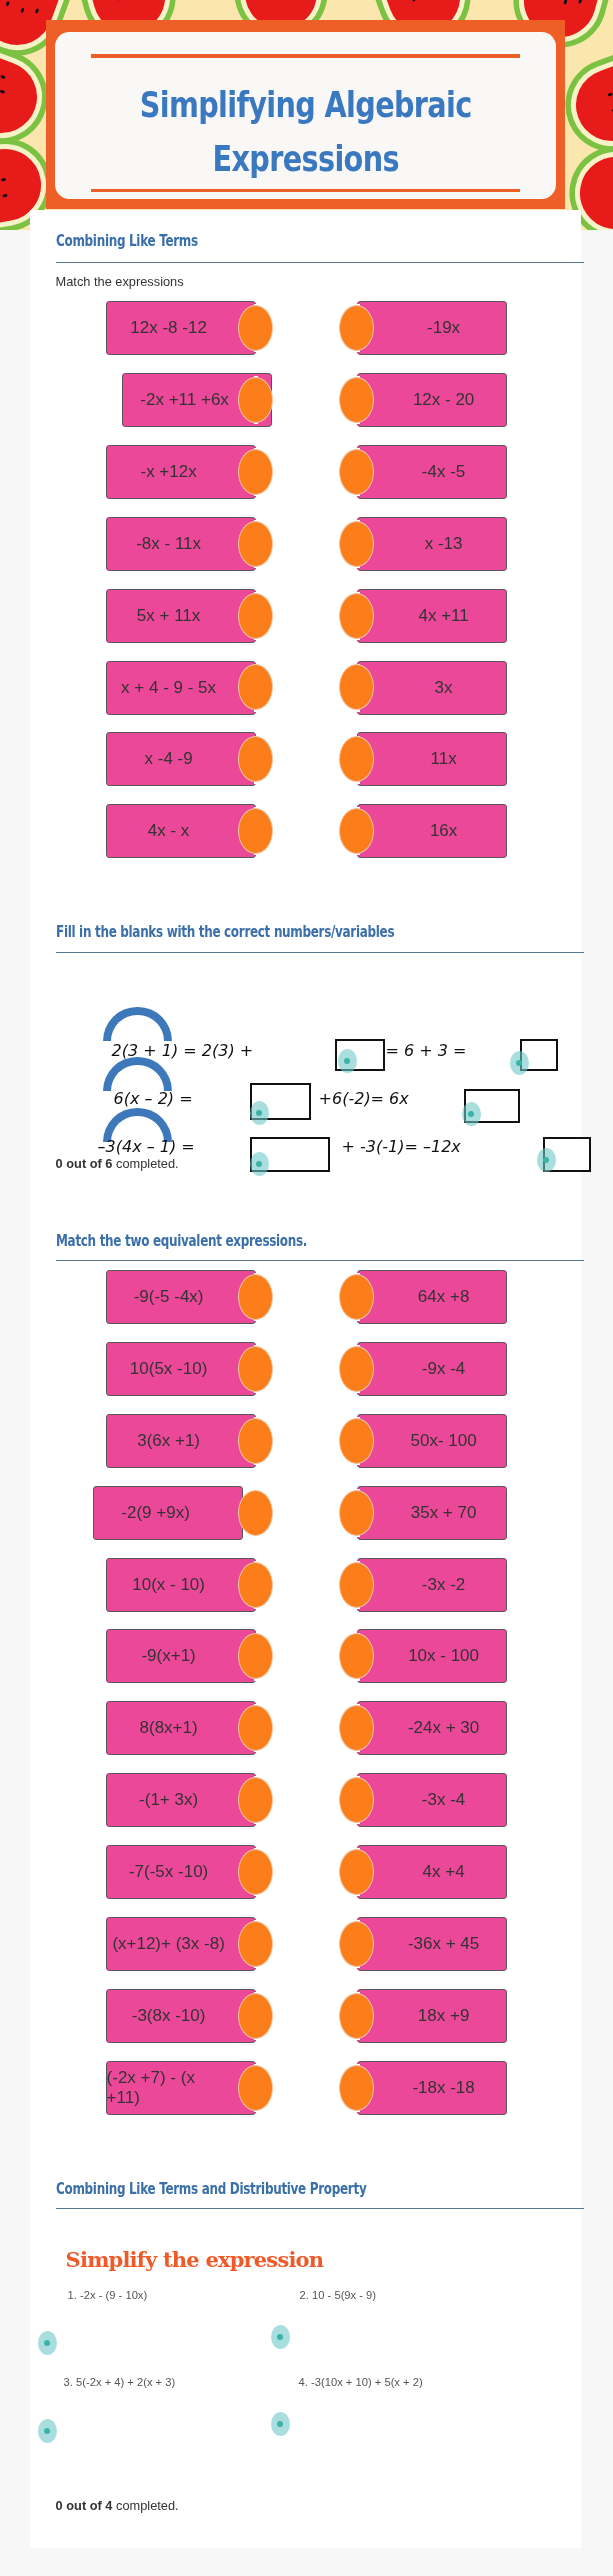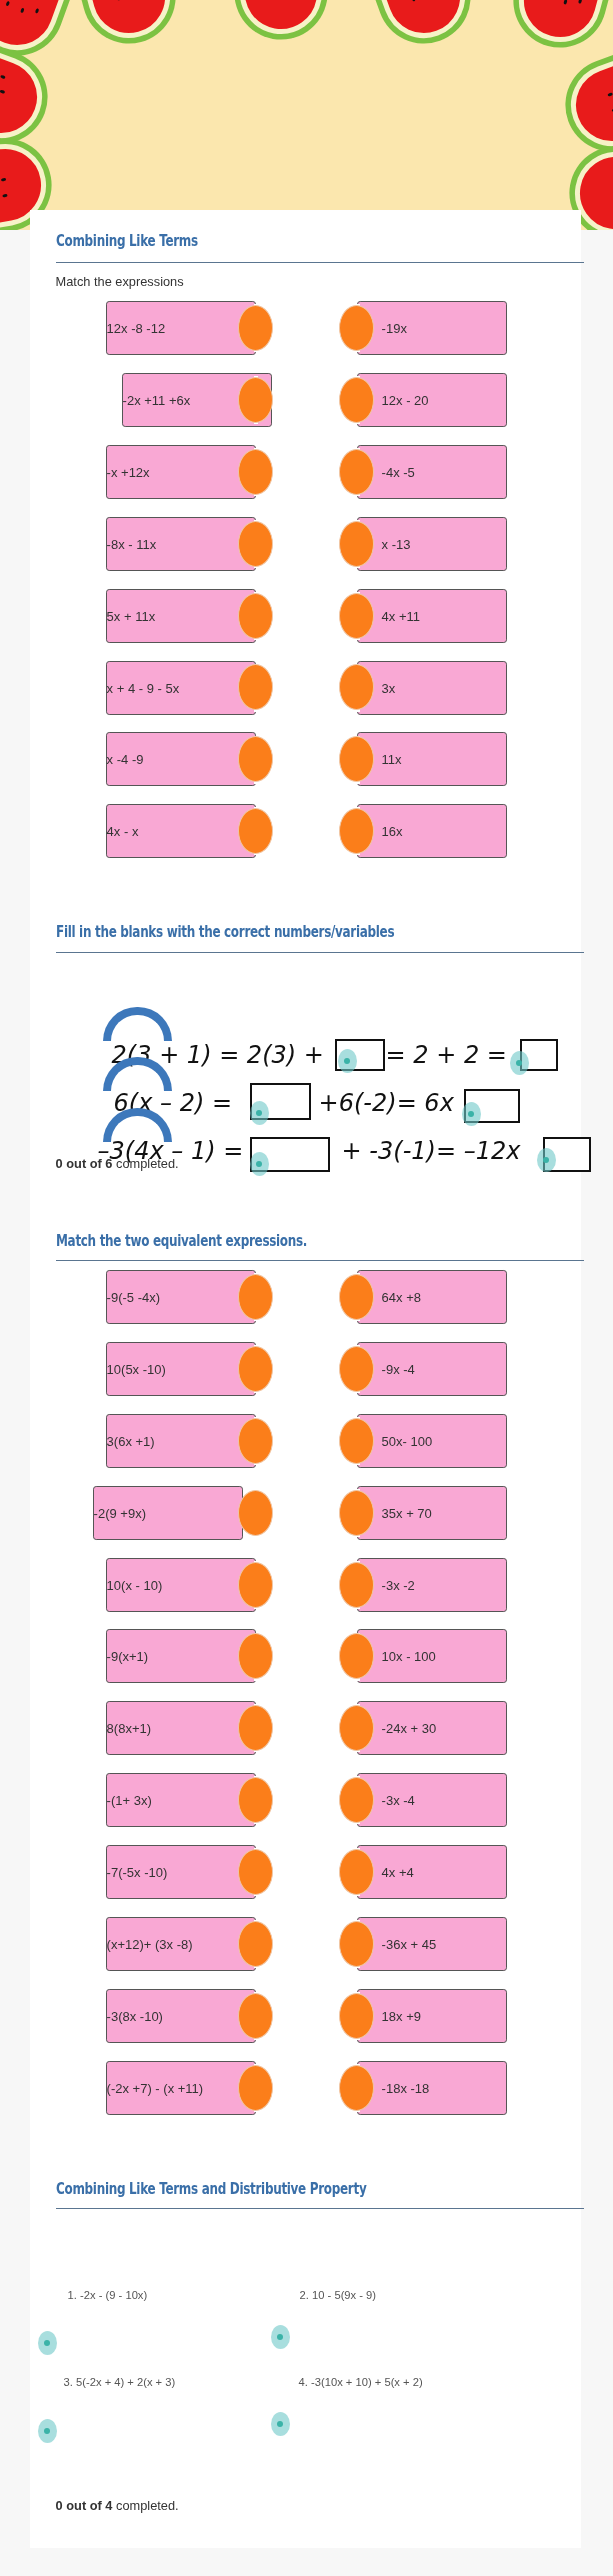--- a/index.html
+++ b/index.html
@@ -15,29 +15,29 @@
     border-radius:14.4px; }
   .frame-rule { position:absolute; left:36px; right:36px; height:3.2px; background:#ee5f27; }
   .banner-title { position:absolute; left:0; right:0; top:46px; text-align:center; color:#3a78c0;
     font-family:"DejaVu Sans", sans-serif; font-weight:bold; font-size:35px; line-height:54px; letter-spacing:-0.8px;
     transform:scaleX(0.82); }
   .card { position:absolute; left:29.6px; top:210px; width:551px; height:2338px; background:#fff; }
   .section-title { position:absolute; left:26px; color:#3a6fa8; font-family:"DejaVu Sans", sans-serif;
     font-weight:bold; font-size:15px; letter-spacing:-0.4px; transform-origin:left center; transform:scaleX(0.8); white-space:nowrap; }
   .rule { position:absolute; left:26px; width:528px; height:0.8px; background:#5a7590; }
   .instruction { position:absolute; left:26px; font-size:12.8px; color:#333; }
-  .match-box { position:absolute; width:150px; height:54px; border:1.2px solid #555; border-radius:3.2px; background:#f9a8d4;
-    display:flex; align-items:center; justify-content:flex-start; font-size:13px; color:#333; box-sizing:border-box; }
+  .match-box { position:absolute; width:150px; height:54px; border:1.2px solid #555; border-radius:3.2px; background:#ec4899;
+    display:flex; align-items:center; justify-content:center; font-size:17px; color:#333; box-sizing:border-box; }
   .match-box.left { padding-right:24px; }
   .match-box.right { padding-left:24px; }
   .knob { position:absolute; width:35px; height:46px; border-radius:50%; background:#fb7e1a;
     border:1.6px solid #f0c6a4; box-sizing:border-box; cursor:pointer; }
   .knob-gap { position:absolute; width:4.8px; height:48px; background:#fff; }
   .eq-area { position:absolute; left:48px; top:767px; width:495px; height:160px; }
-  .eq-line { position:absolute; font-family:"DejaVu Sans", sans-serif; font-size:24px; color:#111; white-space:nowrap; font-style:italic; }
+  .eq-line { position:absolute; font-family:"DejaVu Sans", sans-serif; font-size:16px; color:#111; white-space:nowrap; font-style:italic; }
   .arc { position:absolute; width:69px; height:34px; border:8px solid #3d78bb; border-bottom:none;
     border-radius:69px 69px 0 0; box-sizing:border-box; }
   .blank { position:absolute; border:2px solid #111; background:#fff; box-sizing:border-box; }
   .dot { position:absolute; width:19px; height:24px; border-radius:50%; background:rgba(110,200,200,0.6); cursor:pointer; }
   .dot::after { content:""; position:absolute; left:6.4px; top:8.8px; width:6.4px; height:6.4px; border-radius:50%; background:#3bb3a8; }
   .status { position:absolute; left:26px; font-size:12.8px; color:#333; }
   .status b { font-weight:bold; }
   .simplify-title { position:absolute; left:36px; font-family:"DejaVu Serif", serif; font-weight:bold; font-size:21px; color:#f05a28; letter-spacing:-0.8px; }
   .prob { position:absolute; font-size:11.2px; color:#555; white-space:nowrap; }
 </style>
@@ -47,20 +47,30 @@
 <div class="banner">
   <div class="melon" style="left:-24px;top:-32px;transform:rotate(20deg)"></div>
   <div class="melon" style="left:88px;top:-44px;transform:rotate(-15deg)"></div>
   <div class="melon" style="left:240px;top:-48px;transform:rotate(10deg)"></div>
   <div class="melon" style="left:383px;top:-44px;transform:rotate(-20deg)"></div>
   <div class="melon" style="left:519px;top:-40px;transform:rotate(15deg)"></div>
   <div class="melon" style="left:-40px;top:56px;transform:rotate(-70deg)"></div>
   <div class="melon" style="left:-36px;top:144px;transform:rotate(-100deg)"></div>
   <div class="melon" style="left:571px;top:64px;transform:rotate(70deg)"></div>
   <div class="melon" style="left:575px;top:152px;transform:rotate(100deg)"></div>
+  <div class="frame">
+    <div class="frame-inner">
+      <div class="frame-rule" style="top:22.4px"></div>
+      <div class="banner-title">
+        <div>Simplifying Algebraic</div>
+        <div>Expressions</div>
+      </div>
+      <div class="frame-rule" style="top:157px"></div>
+    </div>
+  </div>
 </div>
 
 <div class="card">
 
   <div class="section-title" style="top:22.4px">Combining Like Terms</div>
   <div class="rule" style="top:52px"></div>
   <div class="instruction" style="top:64px">Match the expressions</div>
   <div id="s1">
       <div class="match-box left" style="left:76px;top:91px">
         <span>12x -8 -12</span>
@@ -145,21 +155,21 @@
     </div>
 
   <div class="section-title" style="top:713px">Fill in the blanks with the correct numbers/variables</div>
   <div class="rule" style="top:742px"></div>
   <div class="eq-area">
 
     <div class="arc" style="left:25.6px;top:29.6px"></div>
     <div class="eq-line" style="left:34px;top:64px">2(3 + 1) = 2(3) +</div>
     <div class="blank" style="left:257px;top:62px;width:50px;height:32px"></div>
     <div class="dot" style="left:260px;top:72px"></div>
-    <div class="eq-line" style="left:308px;top:64px">= 2  + 2 =</div>
+    <div class="eq-line" style="left:308px;top:64px">= 6  + 3 =</div>
     <div class="blank" style="left:442px;top:62px;width:38px;height:32px"></div>
     <div class="dot" style="left:432px;top:74px"></div>
 
     <div class="arc" style="left:25.6px;top:80px"></div>
     <div class="eq-line" style="left:36px;top:112px">6(x – 2) =</div>
     <div class="blank" style="left:172px;top:106px;width:61px;height:37px"></div>
     <div class="dot" style="left:172px;top:124px"></div>
     <div class="eq-line" style="left:241px;top:112px">+6(-2)=  6x</div>
     <div class="blank" style="left:386px;top:112px;width:56px;height:34px"></div>
     <div class="dot" style="left:384px;top:125px"></div>
@@ -294,20 +304,21 @@
       <div class="knob" style="left:208px;top:1855px"></div>
       <div class="match-box right" style="left:327px;top:1851px">
         <span>-18x -18</span>
       </div>
       <div class="knob-gap" style="left:326px;top:1854px"></div>
       <div class="knob" style="left:309px;top:1855px"></div>
     </div>
 
   <div class="section-title" style="top:1970px">Combining Like Terms and Distributive Property</div>
   <div class="rule" style="top:1998px"></div>
+  <div class="simplify-title" style="top:2037px">Simplify the expression</div>
   <div class="prob" style="left:38px;top:2079px">1.    -2x - (9 - 10x)</div>
   <div class="prob" style="left:270px;top:2079px">2.  10 - 5(9x - 9)</div>
   <div class="dot" style="left:8px;top:2121px"></div>
   <div class="dot" style="left:241px;top:2115px"></div>
   <div class="prob" style="left:34px;top:2166px">3. 5(-2x + 4) + 2(x + 3)</div>
   <div class="prob" style="left:269px;top:2166px">4. -3(10x + 10) + 5(x + 2)</div>
   <div class="dot" style="left:8px;top:2209px"></div>
   <div class="dot" style="left:241px;top:2202px"></div>
   <div class="status" style="top:2288px"><b>0 out of 4</b><span> completed.</span></div>
 </div>

